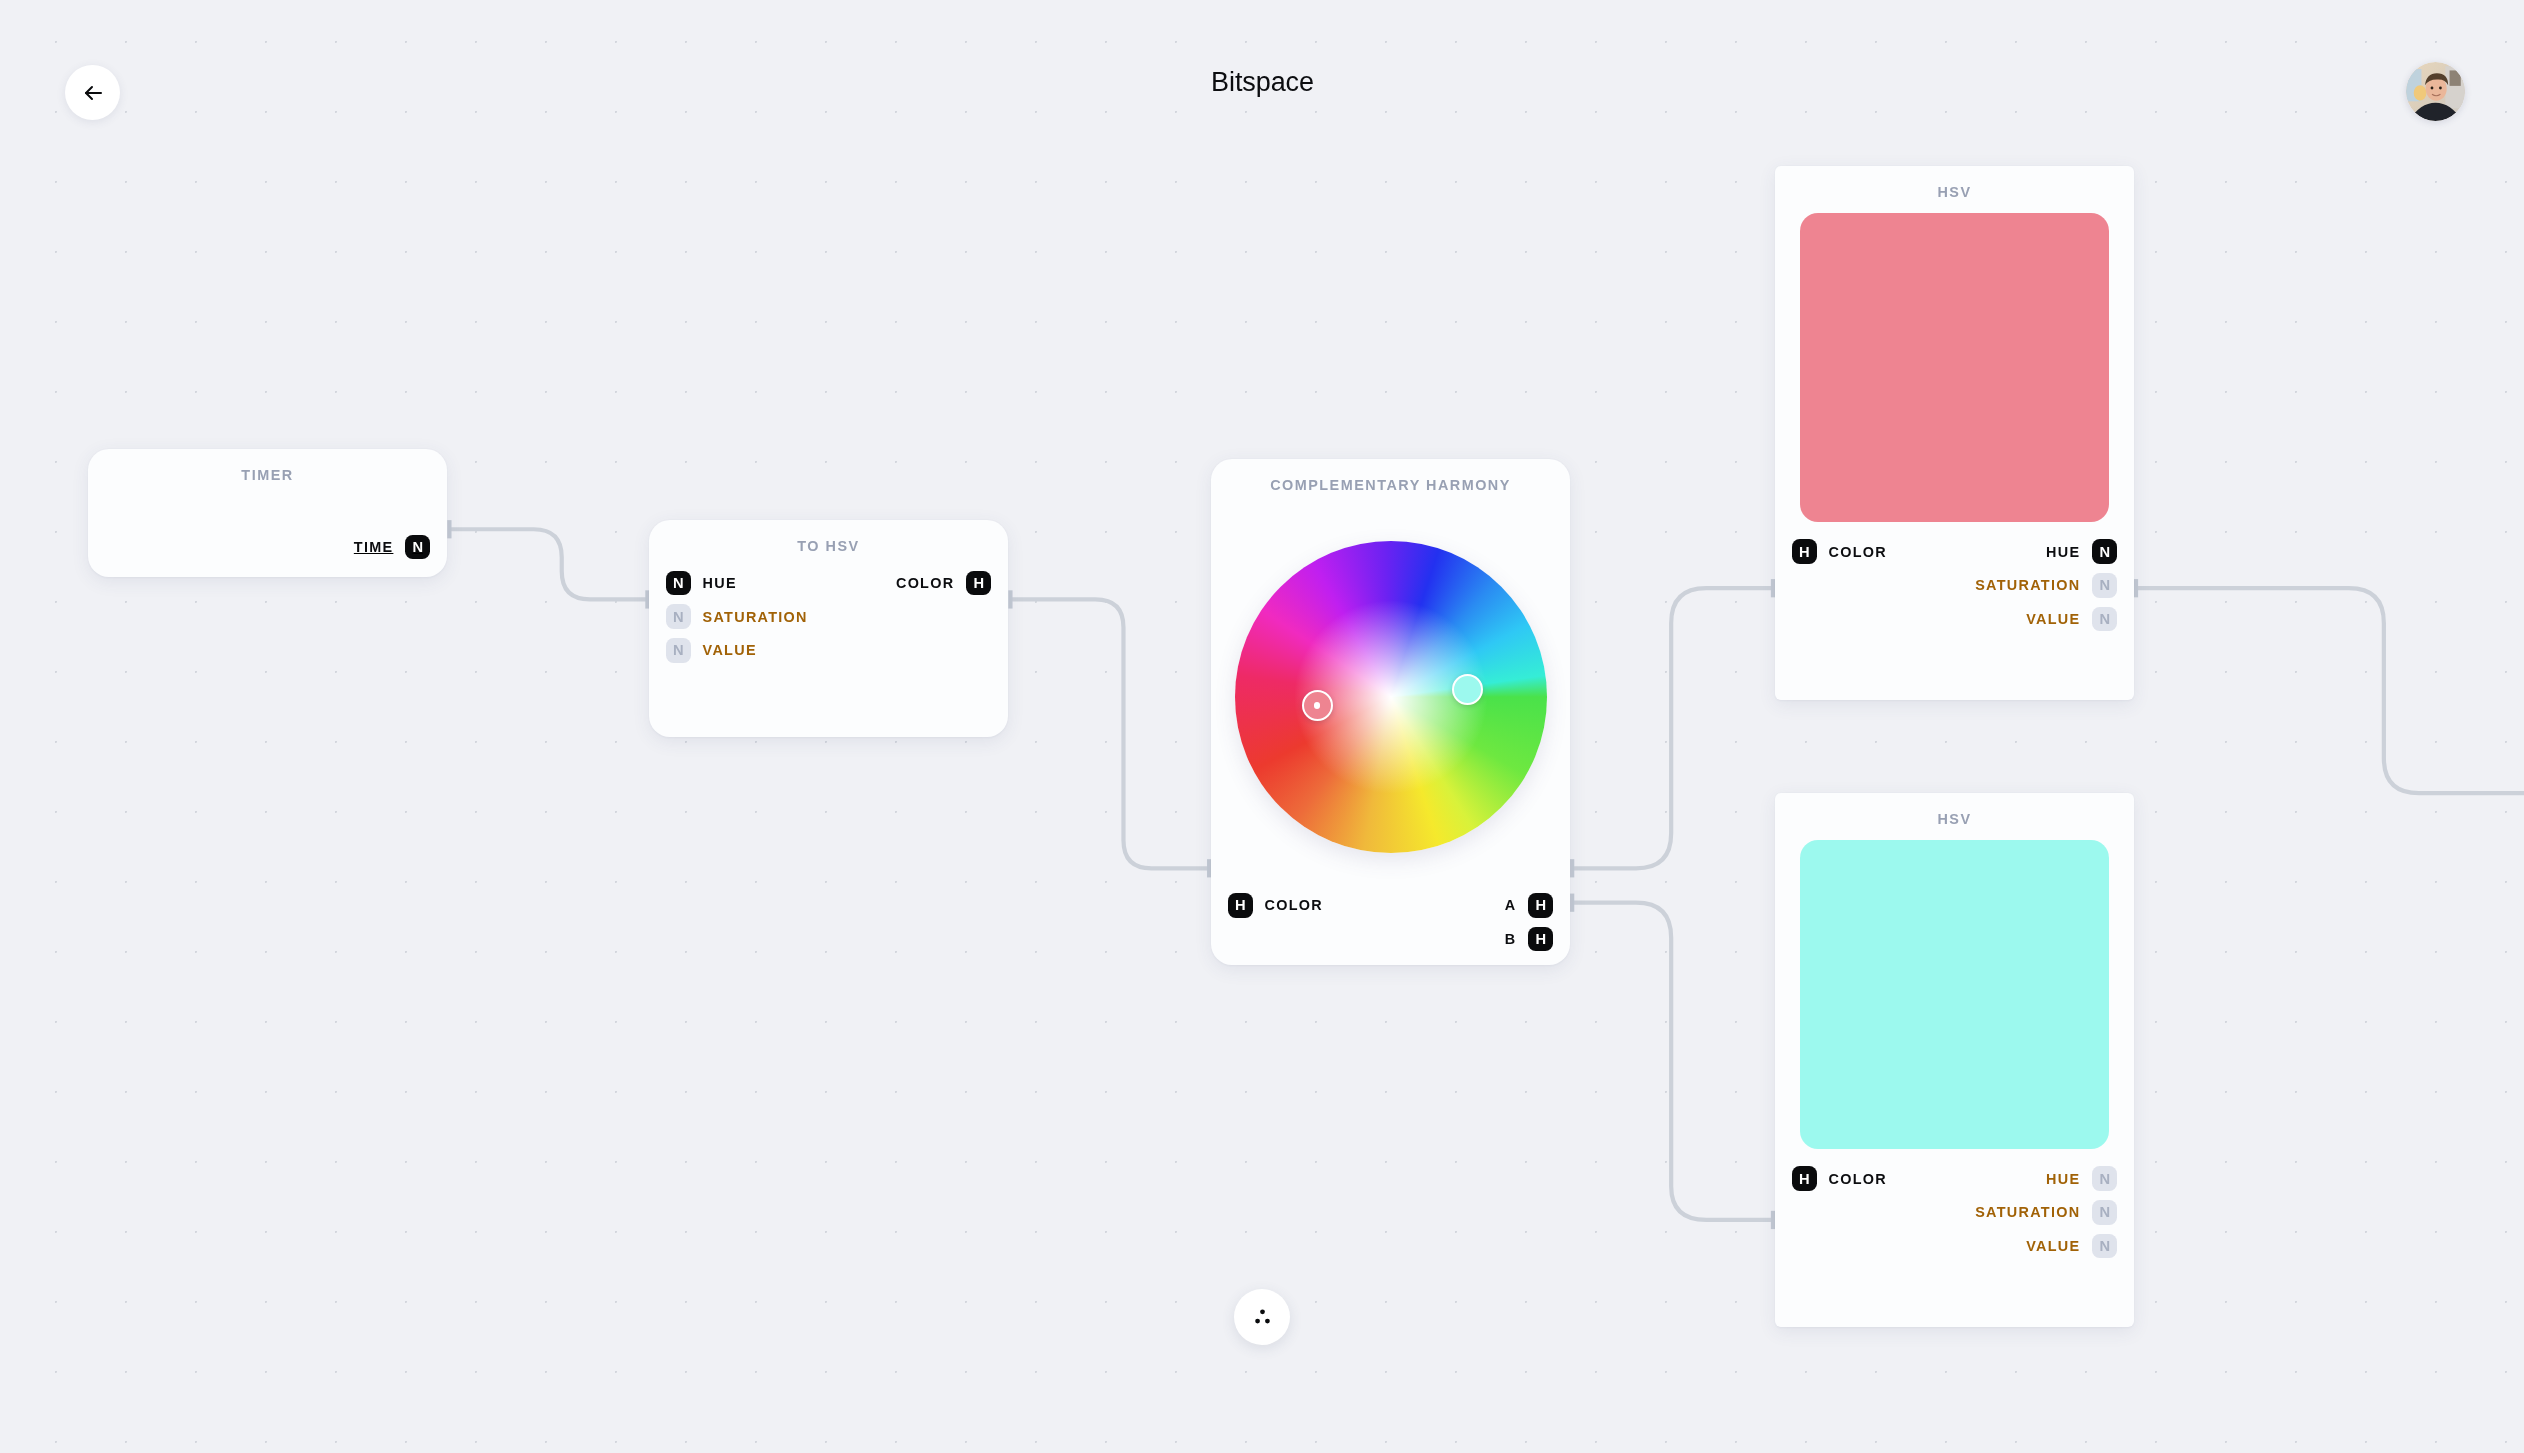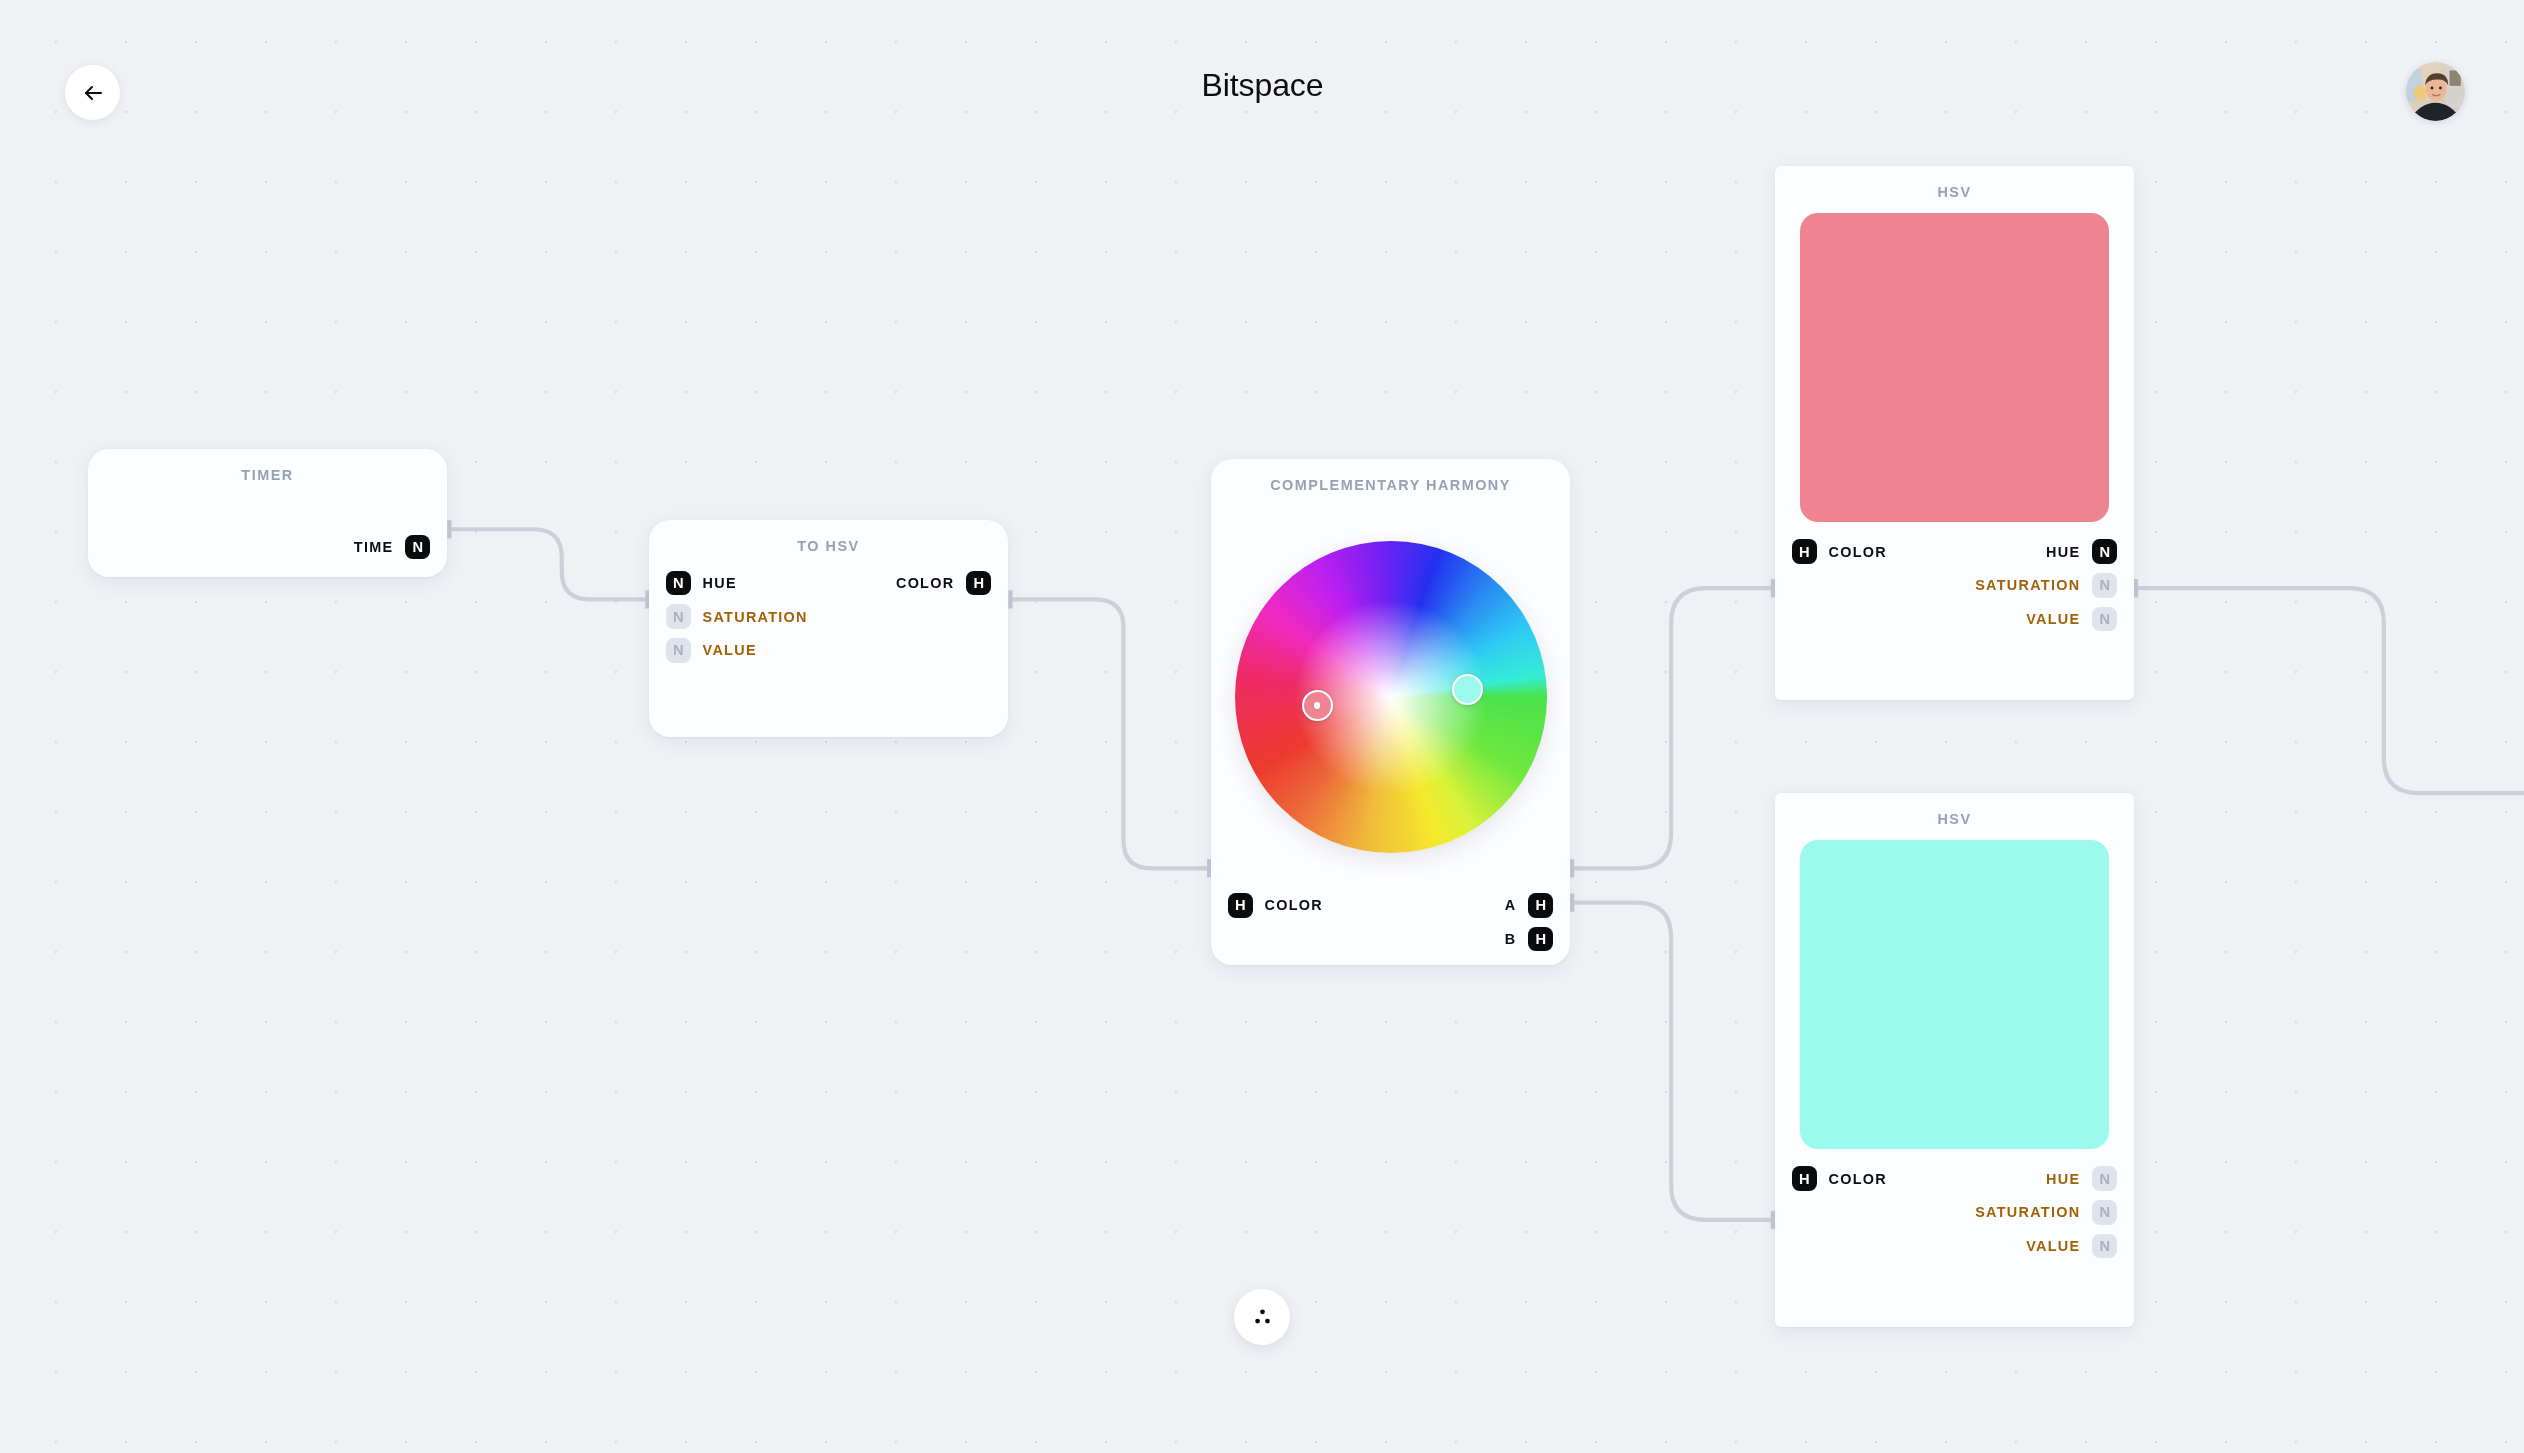--- a/index.html
+++ b/index.html
@@ -28,21 +28,21 @@
     box-shadow: 0 2.1px 9.8px rgba(60,70,110,0.10);
     display: flex; align-items: center; justify-content: center;
     cursor: pointer;
     border: none;
   }
   #back-button svg { width: 24px; height: 24px; display:block; }
 
   #page-title {
     position: absolute; left: 0; right: 0; top: 67px;
     text-align: center;
-    font-size: 32px;
+    font-size: 27px;
     font-weight: 400;
     color: #0c0d10;
     letter-spacing: -0.1px;
   }
 
   #avatar {
     position: absolute; left: 2406px; top: 62px;
     width: 59px; height: 59px; border-radius: 50%;
     overflow: hidden;
     box-shadow: 0 1.4px 7px rgba(60,70,110,0.16);
@@ -113,21 +113,21 @@
     white-space: nowrap;
     user-select: none;
   }
   .port-label.on  { color: #0c0d10; }
   .port-label.off { color: #a16207; }
 
   
   #node-timer {
     left: 88px; top: 449px; width: 359px; height: 128px;
   }
-  #node-timer .ports { padding: 0 17px 0 19px; margin-top: 6px; }
+  #node-timer .ports { padding: 0 17px 0 19px; margin-top: 6px; text-decoration: underline; }
 
   #node-tohsv {
     left: 649px; top: 520px; width: 359px; height: 217px;
   }
   #node-tohsv .ports { padding: 0 17px 0 17px; margin-top: 9.8px; }
 
   #node-harmony {
     left: 1211px; top: 459px; width: 359px; height: 506px;
     padding-bottom: 14px;
   }

